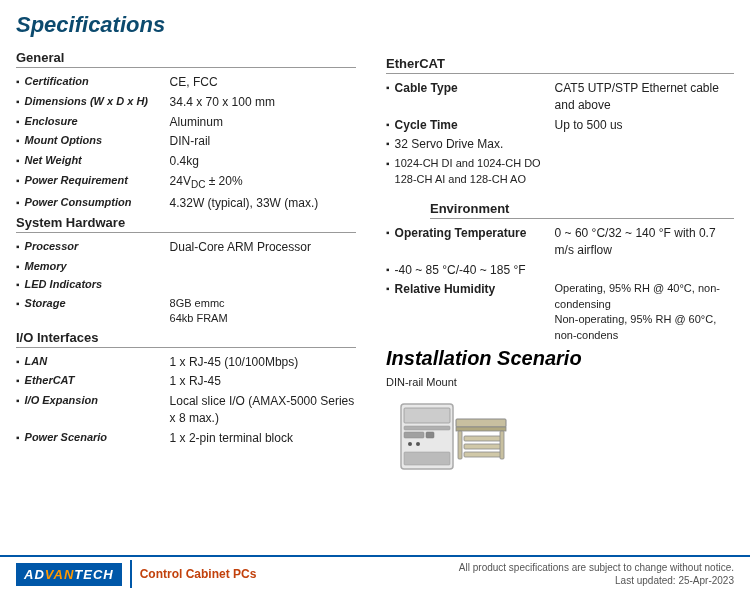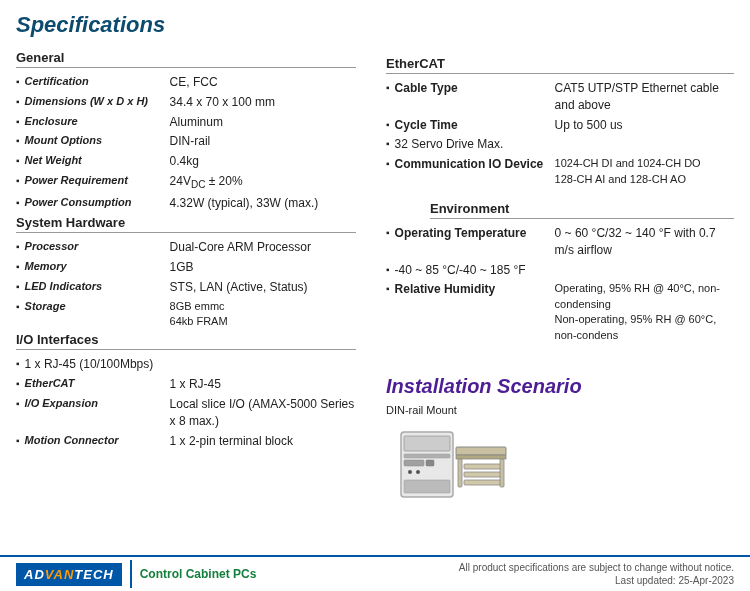--- a/index.html
+++ b/index.html
@@ -68,23 +68,23 @@
       flex: 1;
     }
     .spec-val-multiline {
       font-size: 11px;
       flex: 1;
       line-height: 1.4;
     }
     .installation-title {
       font-size: 20px;
       font-weight: bold;
-      color: #4c1d95;
+      color: #000000;
       font-style: italic;
-      margin-top: 32px;
+      margin-top: 4px;
       margin-bottom: 6px;
     }
     .din-rail-label {
       font-weight: normal;
       font-size: 11px;
       margin-bottom: 6px;
     }
     .device-image {
       display: flex;
       align-items: center;
@@ -120,21 +120,21 @@
     }
     .footer-divider {
       width: 2px;
       height: 28px;
       background: #0057a8;
       margin: 0 8px;
     }
     .footer-product {
       font-weight: bold;
       font-size: 12px;
-      color: #15803d;
+      color: #c2410c;
     }
     .footer-right {
       margin-left: auto;
       font-size: 10px;
       color: #555;
     }
     .footer-bottom-row {
       display: flex;
       flex-direction: column;
     }
@@ -199,53 +199,52 @@
       <div class="section-title">System Hardware</div>
       <ul class="spec-list">
         <li>
           <span class="bullet">▪</span>
           <span class="spec-key">Processor</span>
           <span class="spec-val">Dual-Core ARM Processor</span>
         </li>
         <li>
           <span class="bullet">▪</span>
           <span class="spec-key">Memory</span>
-          <span class="spec-val">1GB</span>
         </li>
         <li>
           <span class="bullet">▪</span>
           <span class="spec-key">LED Indicators</span>
-          <span class="spec-val">STS, LAN (Active, Status)</span>
         </li>
         <li>
           <span class="bullet">▪</span>
           <span class="spec-key">Storage</span>
           <span class="spec-val-multiline">8GB emmc<br>64kb FRAM</span>
         </li>
       </ul>
 
       <div class="section-title">I/O Interfaces</div>
       <ul class="spec-list">
         <li>
           <span class="bullet">▪</span>
+          <span class="spec-key">LAN</span>
           <span class="spec-val">1 x RJ-45 (10/100Mbps)</span>
         </li>
         <li>
           <span class="bullet">▪</span>
           <span class="spec-key">EtherCAT</span>
           <span class="spec-val">1 x RJ-45</span>
         </li>
         <li>
           <span class="bullet">▪</span>
           <span class="spec-key">I/O Expansion</span>
           <span class="spec-val">Local slice I/O (AMAX-5000 Series x 8 max.)</span>
         </li>
         <li>
           <span class="bullet">▪</span>
-          <span class="spec-key">Motion Connector</span>
+          <span class="spec-key">Power Scenario</span>
           <span class="spec-val">1 x 2-pin terminal block</span>
         </li>
       </ul>
     </div>
 
     <div class="col-right">
 
       <div class="section-title ethercat-section">EtherCAT</div>
       <ul class="spec-list">
         <li>
@@ -257,21 +256,20 @@
           <span class="bullet">▪</span>
           <span class="spec-key-wide">Cycle Time</span>
           <span class="spec-val">Up to 500 us</span>
         </li>
         <li>
           <span class="bullet">▪</span>
           <span class="spec-val">32 Servo Drive Max.</span>
         </li>
         <li>
           <span class="bullet">▪</span>
-          <span class="spec-key-wide">Communication IO Device</span>
           <span class="spec-val-multiline">1024-CH DI and 1024-CH DO<br>128-CH AI and 128-CH AO</span>
         </li>
       </ul>
 
       <div class="section-title" style="margin-top:14px;margin-left:44px;">Environment</div>
       <ul class="spec-list">
         <li>
           <span class="bullet">▪</span>
           <span class="spec-key-wide">Operating Temperature</span>
           <span class="spec-val">0 ~ 60 °C/32 ~ 140 °F with 0.7 m/s airflow</span>

